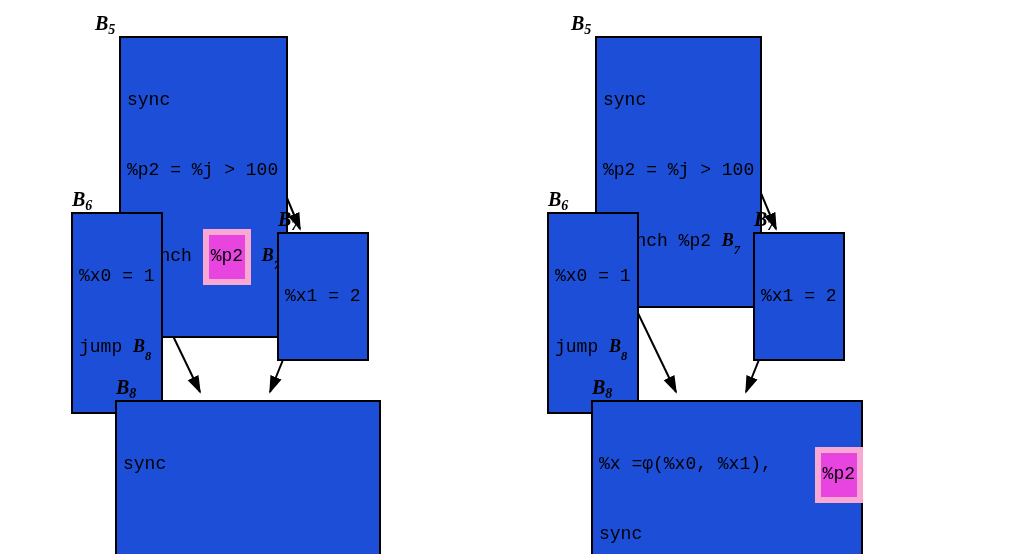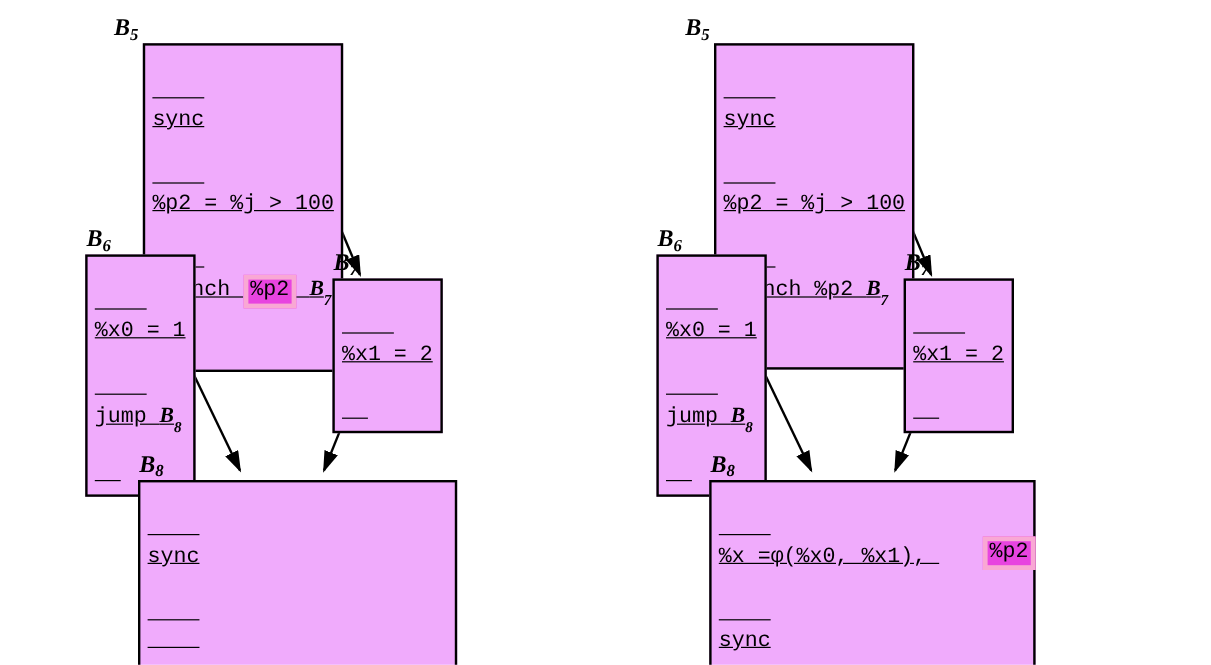--- a/index.html
+++ b/index.html
@@ -31,30 +31,29 @@
   }
   .block-label sub {
     font-size: 0.7em;
     vertical-align: baseline;
     position: relative;
     top: 0.3em;
   }
   .box {
     position: absolute;
     border: 2px solid #000;
-    background: #f0abfc;
+    background: #1d4ed8;
     padding: 4px 6px;
     white-space: pre;
-    text-decoration: underline;
   }
   .hl {
     display: inline-block;
     background: #e844e0;
-    border: 4px solid #f9a8d4;
-    padding: 0 2px;
+    border: 6px solid #f9a8d4;
+    padding: 12px 2px;
     line-height: 1.1;
   }
   .serif-i {
     font-family: "Times New Roman", Times, serif;
     font-style: italic;
     font-weight: bold;
   }
   .serif-i sub {
     font-size: 0.7em;
     position: relative;

